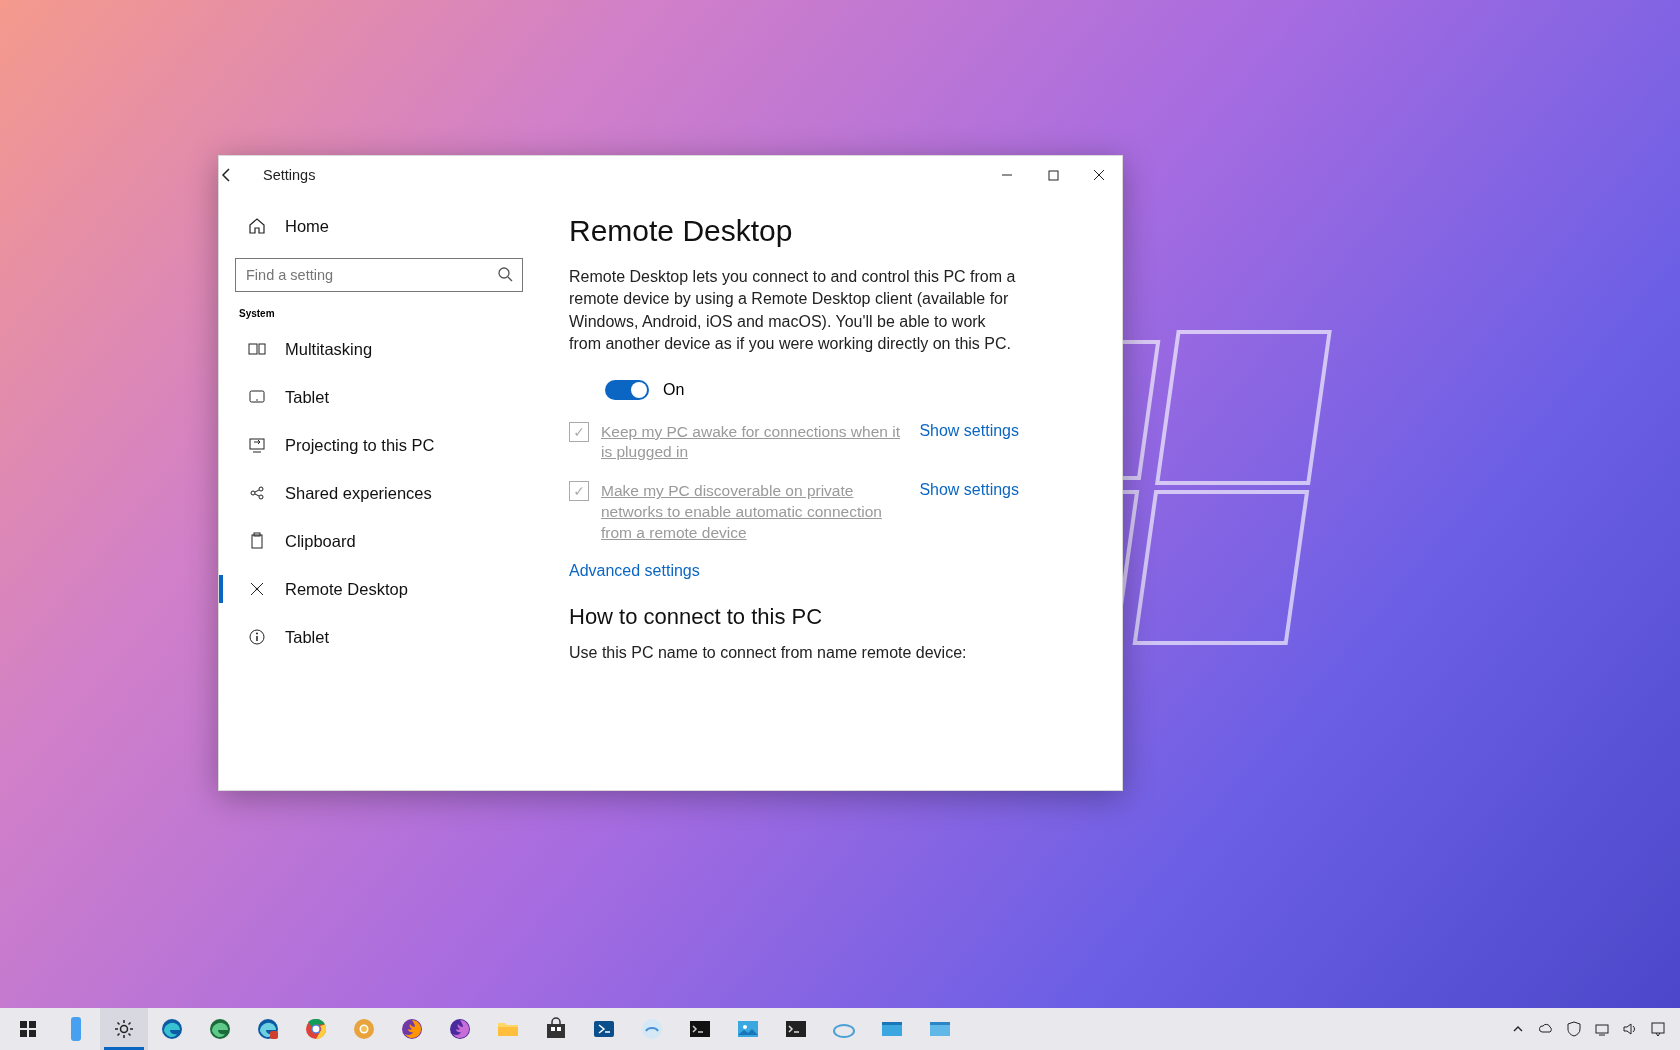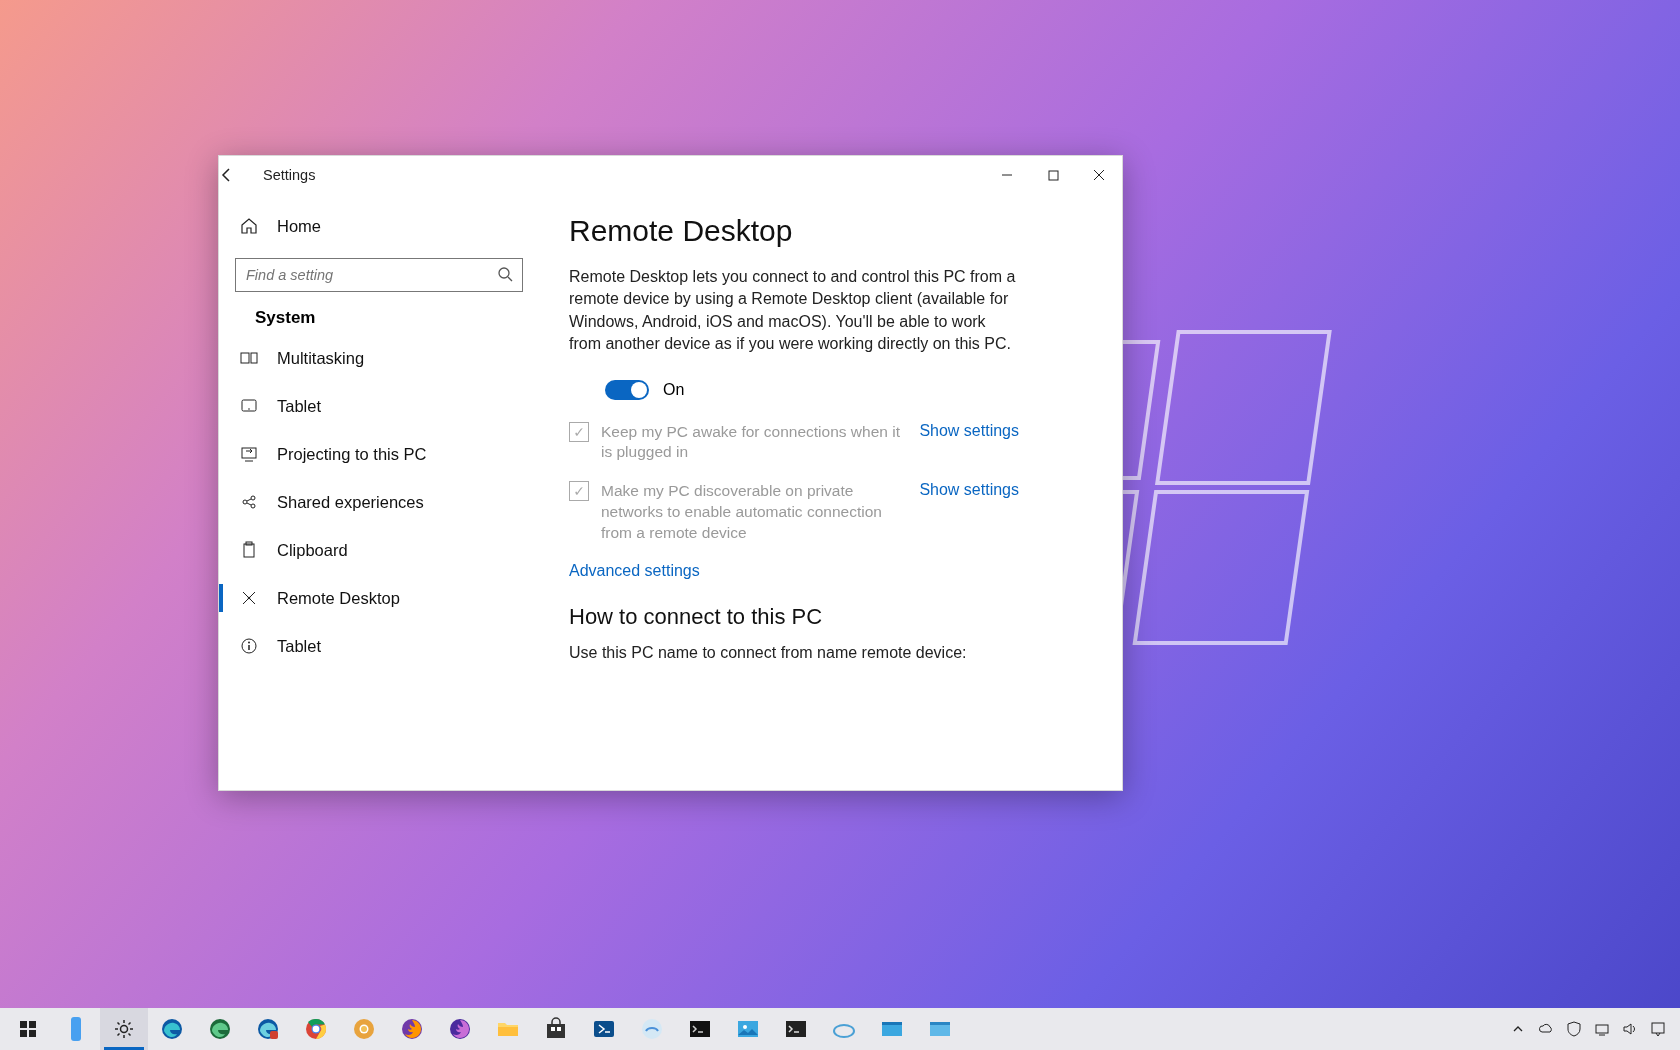--- a/index.html
+++ b/index.html
@@ -27,42 +27,42 @@
   }
   .titlebar { height:38px; display:flex; align-items:center; }
   .back { width:44px; text-align:center; color:#333; font-size:16px; cursor:pointer; }
   .title { font-size:14.5px; color:#222; }
   .winctrls { margin-left:auto; display:flex; }
   .winctrls div { width:46px; height:38px; display:flex; align-items:center; justify-content:center; color:#222; font-size:13px; cursor:pointer; }
 
   .body { flex:1; display:flex; min-height:0; }
   .sidebar { width:320px; background:rgba(255,255,255,0); padding-top:10px; position:relative; }
   .sidebar::before { content:""; position:absolute; inset:0; background:linear-gradient(130deg, rgba(245,170,160,.32), rgba(210,150,220,.30)); z-index:-1; }
-  .s-item { display:flex; align-items:center; height:48px; padding-left:20px; gap:18px; font-size:16.5px; color:#111; cursor:pointer; position:relative; }
+  .s-item { display:flex; align-items:center; height:48px; padding-left:28px; gap:18px; font-size:16.5px; color:#111; cursor:pointer; position:relative; }
   .s-item .ic { width:20px; height:20px; display:flex; align-items:center; justify-content:center; color:#333; }
   .s-item.selected { background:rgba(255,255,255,.35); }
   .s-item.selected::before { content:""; position:absolute; left:0; top:10px; bottom:10px; width:4px; background:#0a66c2; }
   .s-home { height:44px; }
   .search-wrap { padding:10px 16px 6px; }
-  .search { width:100%; height:34px; border:1px solid #777; background:rgba(255,255,255,.35); padding:0 30px 0 10px; font-size:14.5px; font-style:italic; color:#333; }
+  .search { width:100%; height:34px; border:1px solid #777; background:rgba(255,255,255,.35); padding:0 30px 0 10px; font-size:14.5px; color:#333; }
   .search-wrap .wrap { position:relative; }
   .search-wrap .mag { position:absolute; right:10px; top:8px; color:#555; }
-  .cat { padding:10px 36px 6px; font-weight:600; font-size:17px; }
+  .cat { padding:10px 20px 6px; font-weight:600; font-size:10px; }
 
   .content { flex:1; background:#fff; padding:20px 30px 0 30px; overflow:hidden; }
   h1 { font-weight:400; font-size:30px; color:#111; margin-bottom:18px; }
   .desc { font-size:16px; color:#222; line-height:1.4; max-width:450px; margin-bottom:24px; }
   .sub { font-size:16px; color:#222; margin-bottom:8px; }
   .toggle-row { display:flex; align-items:center; gap:14px; margin-bottom:22px;padding-left:36px; }
   .toggle { width:44px; height:20px; background:#0a66c2; border-radius:10px; position:relative; cursor:pointer; }
   .toggle::after { content:""; position:absolute; right:2px; top:2px; width:16px; height:16px; background:#fff; border-radius:50%; }
   .state { font-size:16px; }
   .opt-row { display:flex; align-items:flex-start; gap:12px; margin-bottom:18px; max-width:450px; }
   .chk { width:20px; height:20px; border:1px solid #aaa; display:flex; align-items:center; justify-content:center; color:#aaa; font-size:14px; }
-  .opt-text { flex:1; color:#9a9a9a; font-size:15.5px; line-height:1.35; }
+  .opt-text { flex:1; color:#9a9a9a; font-size:15.5px; line-height:1.35;text-decoration:underline; }
   .link { color:#0a66c2; font-size:16px; cursor:pointer; white-space:nowrap; }
   .opt-right { margin-left:auto; }
   .adv { margin:10px 0 24px; }
   h2 { font-weight:400; font-size:22px; color:#111; margin-bottom:14px; }
   .connect-text { font-size:16px; color:#222; }
 
   
   .taskbar { position:absolute; left:0; right:0; bottom:0; height:42px; background:#e9e9ed; display:flex; align-items:center; padding:0 4px; }
   .tbtn { width:48px; height:42px; display:flex; align-items:center; justify-content:center; cursor:pointer; position:relative; }
   .tbtn.active { background:#d8d8e0; }

